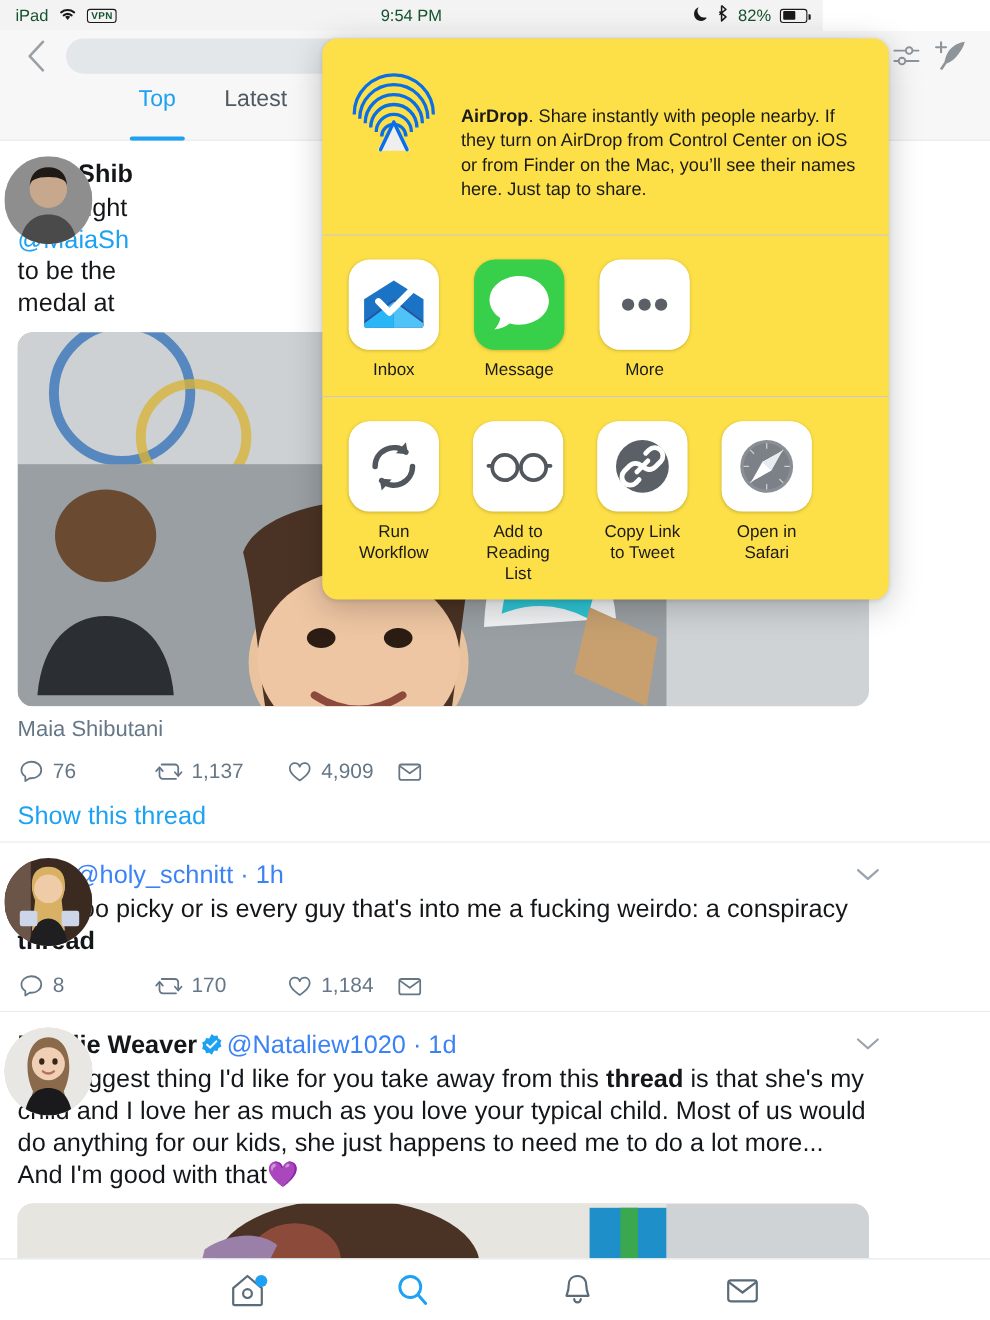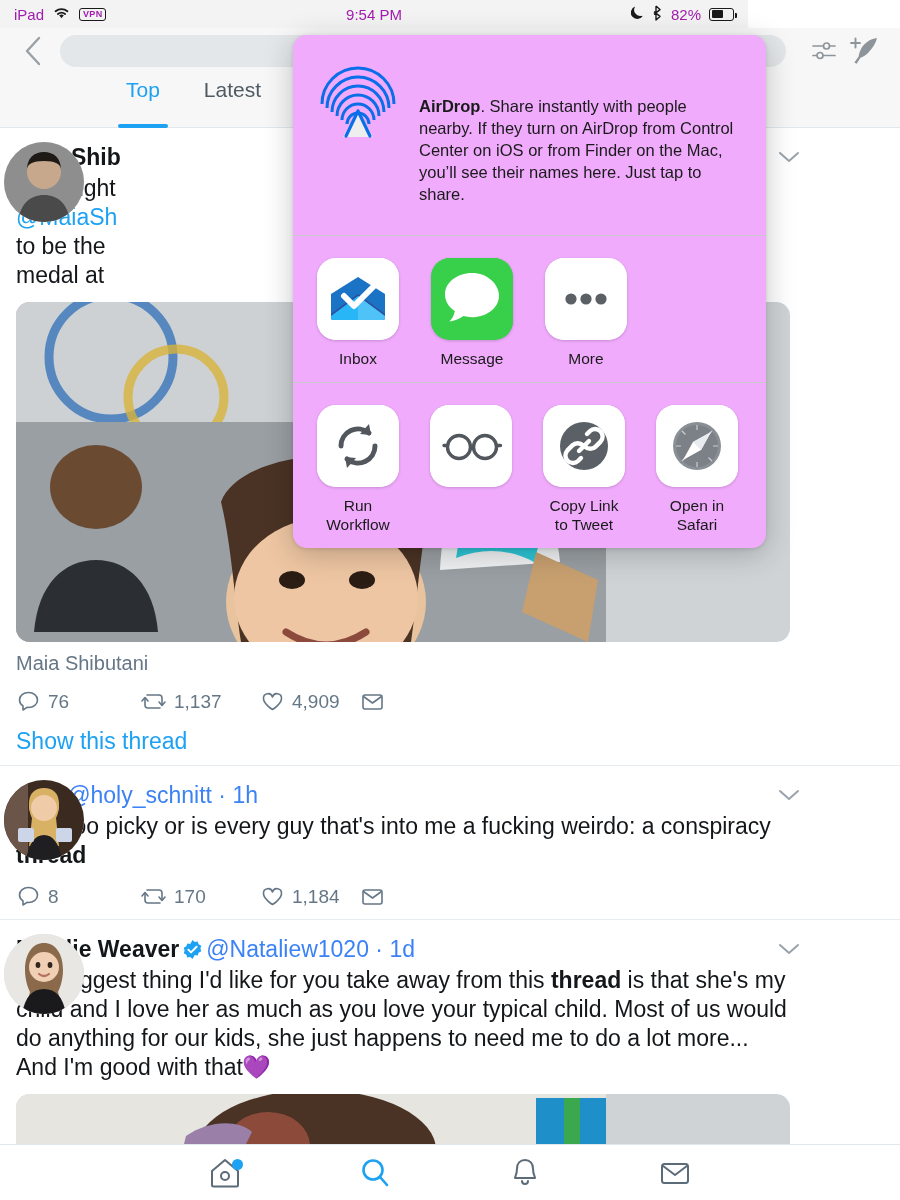--- a/index.html
+++ b/index.html
@@ -9,21 +9,21 @@
     background: #ffffff;
     overflow: hidden;
   }
   #root { position: relative; width: 900px; height: 1200px; overflow: hidden; background:#fff; }
 
   
   .statusbar {
     position: absolute; top: 0; left: 0; width: 748px; height: 28px;
     background: #f3f3f3;
     display: flex; align-items: center; justify-content: space-between;
-    padding: 0 14px; font-size: 15px; color: #a21caf;
+    padding: 0 14px; font-size: 15px; color: #14532d;
   }
   .sb-left, .sb-right { display: flex; align-items: center; gap: 8px; }
   .sb-center { position: absolute; left: 0; right: 0; text-align: center; font-size: 15px; font-weight: 400; }
   .vpn-badge {
     border: 1.5px solid #1a1a1a; border-radius: 3px;
     font-size: 9px; font-weight: bold; padding: 1px 3px; line-height: 1;
     letter-spacing: .3px;
   }
   .battery-shell {
     width: 25px; height: 13px; border: 1.5px solid #1a1a1a; border-radius: 3px;
@@ -104,22 +104,22 @@
     position:absolute; bottom:0; left:0; width:900px; height:56px;
     background:#fff; border-top:1px solid #e1e8ed;
     display:flex; align-items:center; justify-content:space-around;
     padding:0 150px;
   }
   .tabbar-item { position:relative; display:flex; align-items:center; justify-content:center; width:60px; height:56px; cursor:pointer; }
   .badge-dot { position:absolute; width:11px; height:11px; border-radius:50%; background:#1da1f2; top:14px; right:12px; }
 
   
   .sharesheet {
-    position:absolute; left:293px; top:35px; width:473px;
-    background:#f0abfc; border-radius:14px;
+    position:absolute; left:293px; top:35px; width:515px;
+    background:#fde047; border-radius:14px;
     box-shadow:0 6px 30px rgba(0,0,0,.22), 0 1px 4px rgba(0,0,0,.12);
     overflow:hidden; z-index:50;
   }
   .ss-airdrop { display:flex; padding:22px 22px 30px 22px; align-items:flex-start; gap:18px; }
   .ss-airdrop-text { font-size:16.5px; line-height:22px; color:#1a1a1a; padding-top:38px; }
   .ss-airdrop-text b { font-weight:bold; }
   .ss-divider { height:1px; background:#c9c9cc; margin:0; }
   .ss-row { display:flex; padding:22px 24px 14px 24px; gap:32px; overflow:hidden; }
   .ss-item { width:82px; flex:0 0 82px; display:flex; flex-direction:column; align-items:center; cursor:pointer; }
   .ss-tile {
@@ -459,20 +459,21 @@
       <div class="ss-item">
         <div class="ss-tile">
           <svg width="82" height="82" viewBox="0 0 82 82">
             <rect width="82" height="82" rx="19" fill="#fff"></rect>
             <circle cx="29" cy="42" r="11.5" stroke="#52575d" stroke-width="3.4" fill="none"></circle>
             <circle cx="55" cy="42" r="11.5" stroke="#52575d" stroke-width="3.4" fill="none"></circle>
             <path d="M40.5 42h3" stroke="#52575d" stroke-width="3.4" stroke-linecap="round"></path>
             <path d="M17.5 40.5h-3.5M67 40.5h3.5" stroke="#52575d" stroke-width="3.4" stroke-linecap="round"></path>
           </svg>
         </div>
+        <div class="ss-label">Add to Reading List</div>
       </div>
 
       <div class="ss-item">
         <div class="ss-tile">
           <svg width="82" height="82" viewBox="0 0 82 82">
             <rect width="82" height="82" rx="19" fill="#fff"></rect>
             <circle cx="41" cy="41" r="24" fill="#5b6066"></circle>
             <g stroke="#fff" stroke-width="4.4" fill="none" stroke-linecap="round">
               <path d="M36 46l10-10"></path>
               <path d="M44 29l3-3a7.5 7.5 0 0 1 10.6 10.6l-5 5a7.5 7.5 0 0 1-10.6 0"></path>

